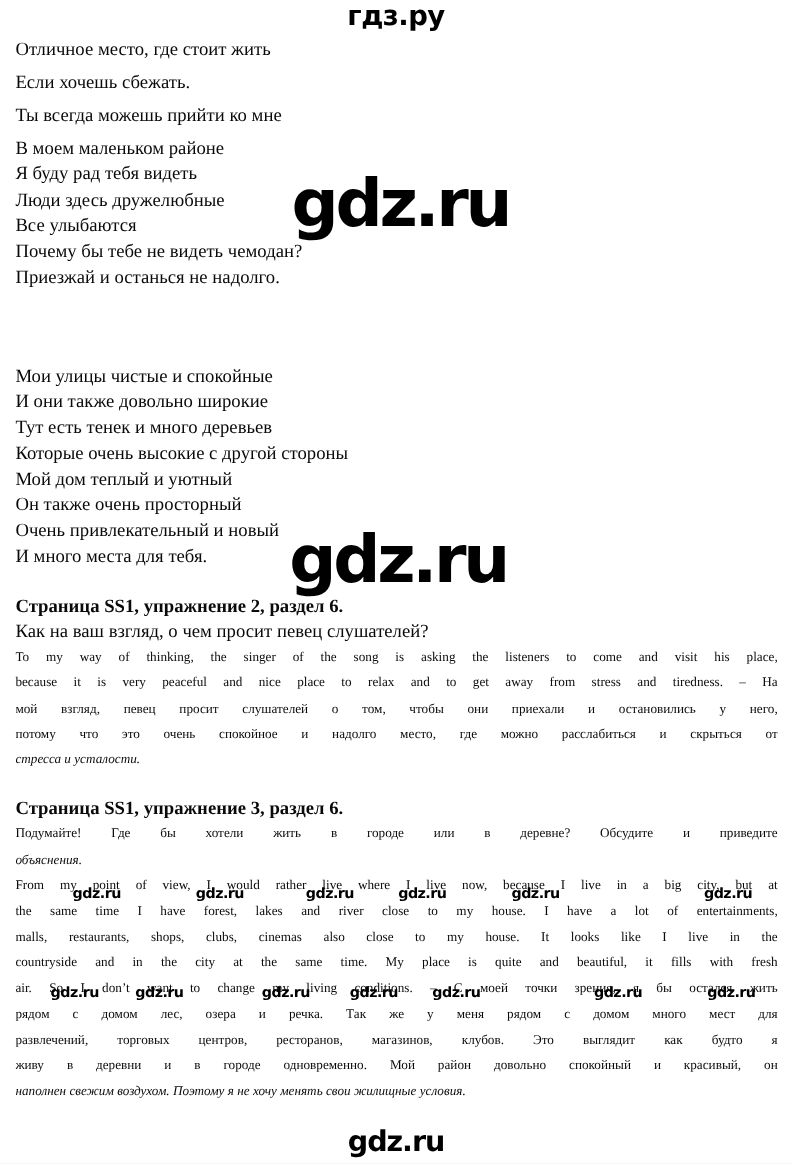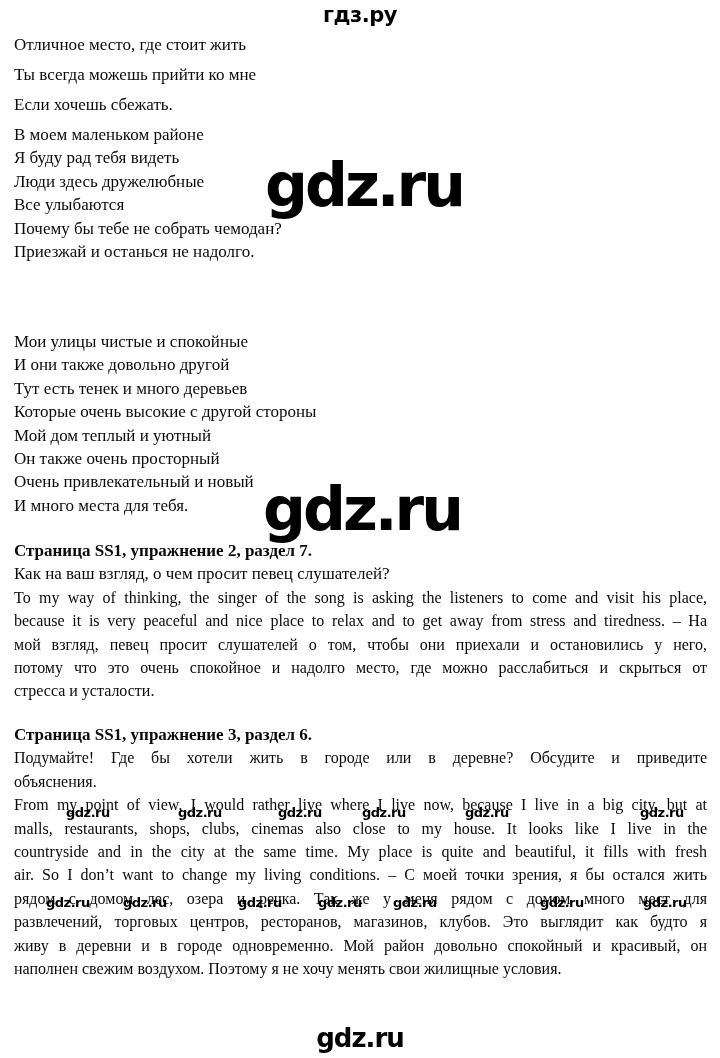--- a/index.html
+++ b/index.html
@@ -5,40 +5,40 @@
   html,body { margin:0; padding:0; background:#e8e8e8; }
   .page {
     position:relative; width:720px; height:1058px; margin:0 auto;
     background:#ffffff; overflow:hidden; color:#0a0a0a;
     font-family:"Liberation Serif","DejaVu Serif",serif;
   }
   .sans { font-family:"DejaVu Sans","Liberation Sans",sans-serif; font-weight:700; }
 
   .site-header {
     position:absolute; top:0; left:0; width:720px; text-align:center;
-    font-size:21px; line-height:30px; letter-spacing:-0.5px; color:#000;
+    font-size:25px; line-height:30px; letter-spacing:-0.5px; color:#000;
   }
   .site-footer {
     position:absolute; top:1022px; left:0; width:720px; text-align:center;
     font-size:26px; line-height:32px; letter-spacing:-1px; color:#000;
   }
 
   .stanza { position:absolute; left:14px; width:560px; font-size:17px; }
   .stanza .line { white-space:nowrap; }
   #stanza1 { top:30px;  line-height:30px; }
   #stanza2 { top:123px; line-height:23.4px; }
   #stanza3 { top:330px; line-height:23.4px; }
 
   .section { position:absolute; left:14px; width:693px; font-size:17px; line-height:23.4px; }
   #exercise2 { top:539px; }
   #exercise3 { top:723px; }
   .section .heading { font-weight:700; }
   .section .line { height:23.4px; overflow:hidden; }
-  .jlines .line { font-size:16px; text-align:justify; text-align-last:justify; }
-  .jlines .line:last-child { text-align-last:left; }
+  .jlines .line { font-size:12px; text-align:justify; text-align-last:justify; }
+  .jlines .line:last-child { text-align-last:left;font-style:italic; }
 
   .wm-big {
     position:absolute; z-index:3; color:#000; font-size:60px; line-height:58px;
     letter-spacing:-3px; pointer-events:none;
   }
   #wm-big-1 { left:265px; top:156px; }
   #wm-big-2 { left:263px; top:480px; }
 
   .wm-row { position:absolute; left:0; width:720px; height:15px; z-index:3; pointer-events:none; }
   #wm-row-1 { top:805px; }
@@ -47,68 +47,69 @@
 </style>
 </head>
 <body>
 
 <div class="page">
 
   <div class="site-header sans">гдз.ру</div>
 
   <div class="stanza" id="stanza1">
       <div class="line">Отличное место, где стоит жить</div>
+      <div class="line">Если хочешь сбежать.</div>
       <div class="line">Ты всегда можешь прийти ко мне</div>
-      <div class="line">Если хочешь сбежать.</div>
     </div>
 
   <div class="stanza" id="stanza2">
       <div class="line">В моем маленьком районе</div>
       <div class="line">Я буду рад тебя видеть</div>
       <div class="line">Люди здесь дружелюбные</div>
       <div class="line">Все улыбаются</div>
-      <div class="line">Почему бы тебе не собрать чемодан?</div>
+      <div class="line">Почему бы тебе не видеть чемодан?</div>
       <div class="line">Приезжай и останься не надолго.</div>
     </div>
 
   <div class="wm-big sans" id="wm-big-1">gdz.ru</div>
 
   <div class="stanza" id="stanza3">
       <div class="line">Мои улицы чистые и спокойные</div>
-      <div class="line">И они также довольно другой</div>
+      <div class="line">И они также довольно широкие</div>
       <div class="line">Тут есть тенек и много деревьев</div>
       <div class="line">Которые очень высокие с другой стороны</div>
       <div class="line">Мой дом теплый и уютный</div>
       <div class="line">Он также очень просторный</div>
       <div class="line">Очень привлекательный и новый</div>
       <div class="line">И много места для тебя.</div>
     </div>
 
   <div class="wm-big sans" id="wm-big-2">gdz.ru</div>
 
   <div class="section" id="exercise2">
-    <div class="heading">Страница SS1, упражнение 2, раздел 7.</div>
+    <div class="heading">Страница SS1, упражнение 2, раздел 6.</div>
     <div class="question">Как на ваш взгляд, о чем просит певец слушателей?</div>
     <div class="jlines">
         <div class="line">To my way of thinking, the singer of the song is asking the listeners to come and visit his place,</div>
         <div class="line">because it is very peaceful and nice place to relax and to get away from stress and tiredness. – На</div>
         <div class="line">мой взгляд, певец просит слушателей о том, чтобы они приехали и остановились у него,</div>
         <div class="line">потому что это очень спокойное и надолго место, где можно расслабиться и скрыться от</div>
         <div class="line">стресса и усталости.</div>
       </div>
   </div>
 
   <div class="section" id="exercise3">
     <div class="heading">Страница SS1, упражнение 3, раздел 6.</div>
     <div class="jlines">
         <div class="line">Подумайте! Где бы хотели жить в городе или в деревне? Обсудите и приведите</div>
         <div class="line">объяснения.</div>
       </div>
     <div class="jlines">
         <div class="line">From my point of view, I would rather live where I live now, because I live in a big city, but at</div>
+        <div class="line">the same time I have forest, lakes and river close to my house. I have a lot of entertainments,</div>
         <div class="line">malls, restaurants, shops, clubs, cinemas also close to my house. It looks like I live in the</div>
         <div class="line">countryside and in the city at the same time. My place is quite and beautiful, it fills with fresh</div>
         <div class="line">air. So I don’t want to change my living conditions. – С моей точки зрения, я бы остался жить</div>
         <div class="line">рядом с домом лес, озера и речка. Так же у меня рядом с домом много мест для</div>
         <div class="line">развлечений, торговых центров, ресторанов, магазинов, клубов. Это выглядит как будто я</div>
         <div class="line">живу в деревни и в городе одновременно. Мой район довольно спокойный и красивый, он</div>
         <div class="line">наполнен свежим воздухом. Поэтому я не хочу менять свои жилищные условия.</div>
       </div>
   </div>
 

